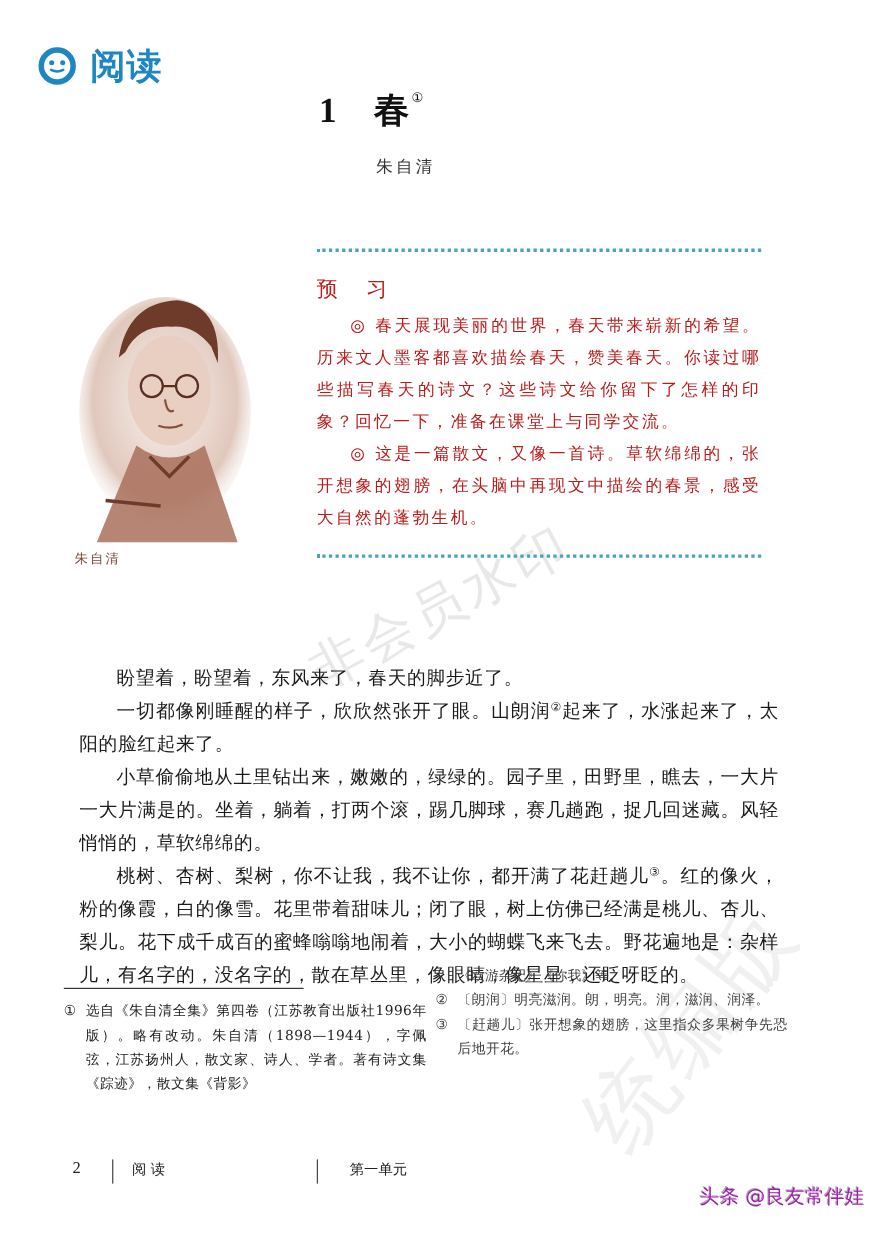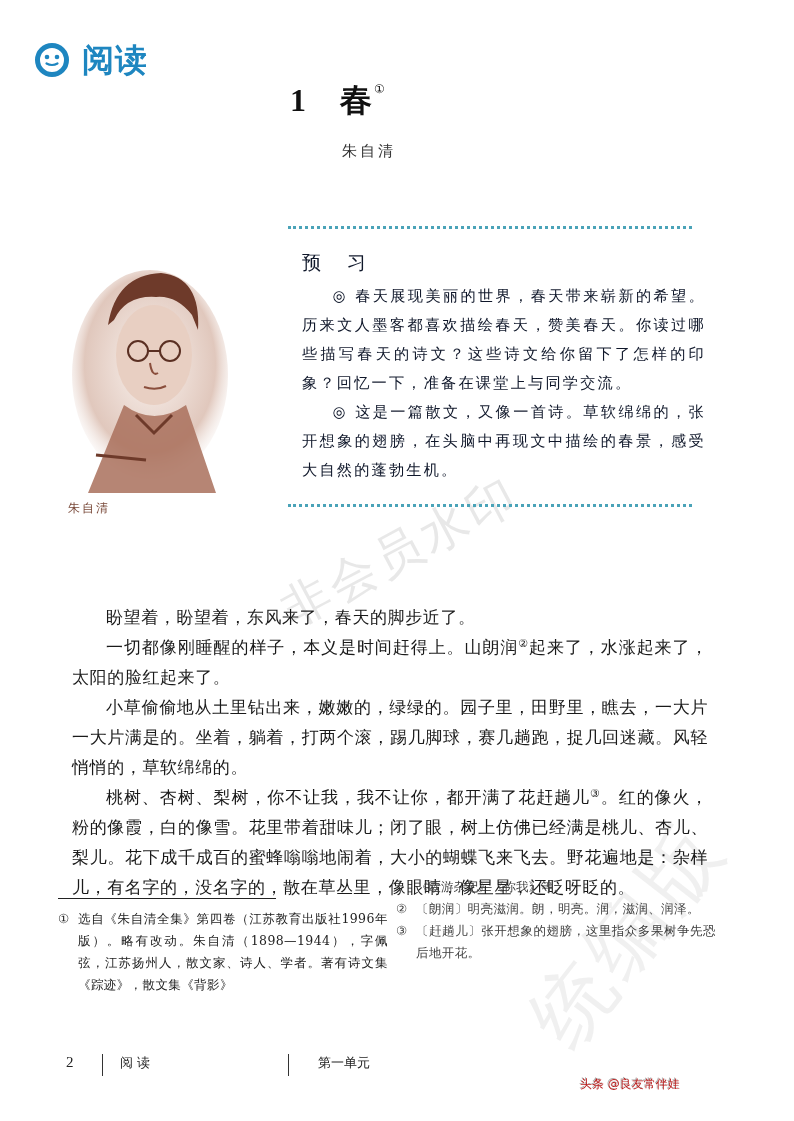--- a/index.html
+++ b/index.html
@@ -19,21 +19,21 @@
   .lesson-title { left: 290px; top: 80px; font-size: 32px; color: #111; line-height: 40px; display:flex; align-items:flex-start;}
   .lesson-num { margin-right: 34px; font-family: "Liberation Serif", serif; font-weight: bold; }
   .lesson-name { font-weight: bold; }
   .lesson-sup { font-size: 12px; line-height: 14px; margin-left: 2px; margin-top: 2px; font-weight: normal;}
   .author { left: 342px; top: 142px; font-size: 15px; letter-spacing: 3px; color: #333; }
 
   
   .dots { height: 0; border-top: 3px dotted #4aa3b8; }
   .dots-top { left: 288px; top: 226px; width: 404px; }
   .dots-bottom { left: 288px; top: 504px; width: 404px; }
-  .preview { left: 302px; top: 250px; width: 404px; color: #0f172a; }
+  .preview { left: 288px; top: 250px; width: 404px; color: #b91c1c; }
   .preview-heading { font-size: 19px; letter-spacing: 10px; margin-bottom: 6px; font-family: "DejaVu Serif", serif;}
   .preview p { margin: 0; font-size: 15.2px; line-height: 29px; text-indent: 2em; letter-spacing: 2.2px; text-align: justify;}
 
   
   .portrait { left: 66px; top: 255px; width: 168px; height: 240px; }
   .portrait-caption { left: 68px; top: 500px; font-size: 12px; color: #7a4a3a; letter-spacing: 2px; }
 
   
   .article { left: 72px; top: 566px; width: 636px; font-size: 17px; line-height: 30px; color: #1a1a1a; margin-top: 36px; }
   .article p { margin: 0; text-indent: 2em; text-align: justify; letter-spacing: 0.6px; }
@@ -55,21 +55,21 @@
   .footer-bar.b1 { left: 36px; }
   .footer-bar.b2 { left: 222px; }
   .footer-section { position: absolute; left: 54px; top: 2px; letter-spacing: 4px; }
   .footer-unit { position: absolute; left: 236px; top: 2px; margin-left: 16px; }
 
   
   .wm1 { left: 270px; top: 520px; font-size: 48px; color: rgba(150,150,150,0.22); transform: rotate(-28deg);
     font-family: "DejaVu Sans", sans-serif; letter-spacing: 4px; white-space: nowrap; pointer-events:none;}
   .wm2 { left: 500px; top: 880px; font-size: 80px; color: rgba(160,160,160,0.16); transform: rotate(-52deg);
     font-family: "DejaVu Sans", sans-serif; letter-spacing: 6px; white-space: nowrap; pointer-events:none;}
-  .credit { left: 580px; top: 1076px; font-size: 12px; color: #b91c1c; font-family: "DejaVu Sans", sans-serif;
+  .credit { left: 636px; top: 1076px; font-size: 18px; color: #a21caf; font-family: "DejaVu Sans", sans-serif;
     text-shadow: 1px 1px 0 #fff, -1px -1px 0 #aaa; }
 </style>
 </head>
 <body>
 
 <div class="abs wm1">非会员水印</div>
 <div class="abs wm2">统编版</div>
 
 <div class="abs section-header">
   <svg class="smile-icon" viewBox="0 0 36 36">
@@ -113,21 +113,21 @@
 <div class="abs dots dots-top"></div>
 <div class="abs preview">
   <div class="preview-heading">预 习</div>
   <p>◎ 春天展现美丽的世界，春天带来崭新的希望。历来文人墨客都喜欢描绘春天，赞美春天。你读过哪些描写春天的诗文？这些诗文给你留下了怎样的印象？回忆一下，准备在课堂上与同学交流。</p>
   <p>◎ 这是一篇散文，又像一首诗。草软绵绵的，张开想象的翅膀，在头脑中再现文中描绘的春景，感受大自然的蓬勃生机。</p>
 </div>
 <div class="abs dots dots-bottom"></div>
 
 <div class="abs article">
   <p>盼望着，盼望着，东风来了，春天的脚步近了。</p>
-  <p><span>一切都像刚睡醒的样子，本义是时间赶得上。山朗润</span><sup class="note">②</sup><span>起来了，水涨起来了，太阳的脸红起来了。</span></p>
+  <p><span>一切都像刚睡醒的样子，欣欣然张开了眼。山朗润</span><sup class="note">②</sup><span>起来了，水涨起来了，太阳的脸红起来了。</span></p>
   <p>小草偷偷地从土里钻出来，嫩嫩的，绿绿的。园子里，田野里，瞧去，一大片一大片满是的。坐着，躺着，打两个滚，踢几脚球，赛几趟跑，捉几回迷藏。风轻悄悄的，草软绵绵的。</p>
   <p><span>桃树、杏树、梨树，你不让我，我不让你，都开满了花赶趟儿</span><sup class="note">③</sup><span>。红的像火，粉的像霞，白的像雪。花里带着甜味儿；闭了眼，树上仿佛已经满是桃儿、杏儿、梨儿。花下成千成百的蜜蜂嗡嗡地闹着，大小的蝴蝶飞来飞去。野花遍地是：杂样儿，有名字的，没名字的，散在草丛里，像眼睛，像星星，还眨呀眨的。</span></p>
 </div>
 
 <div class="abs fn-rule"></div>
 <div class="abs footnotes-left">
   <div class="fn">
     <span class="fn-mark">①</span>
     <span class="fn-body">选自《朱自清全集》第四卷（江苏教育出版社1996年版）。略有改动。朱自清（1898—1944），字佩弦，江苏扬州人，散文家、诗人、学者。著有诗文集《踪迹》，散文集《背影》</span>
   </div>

